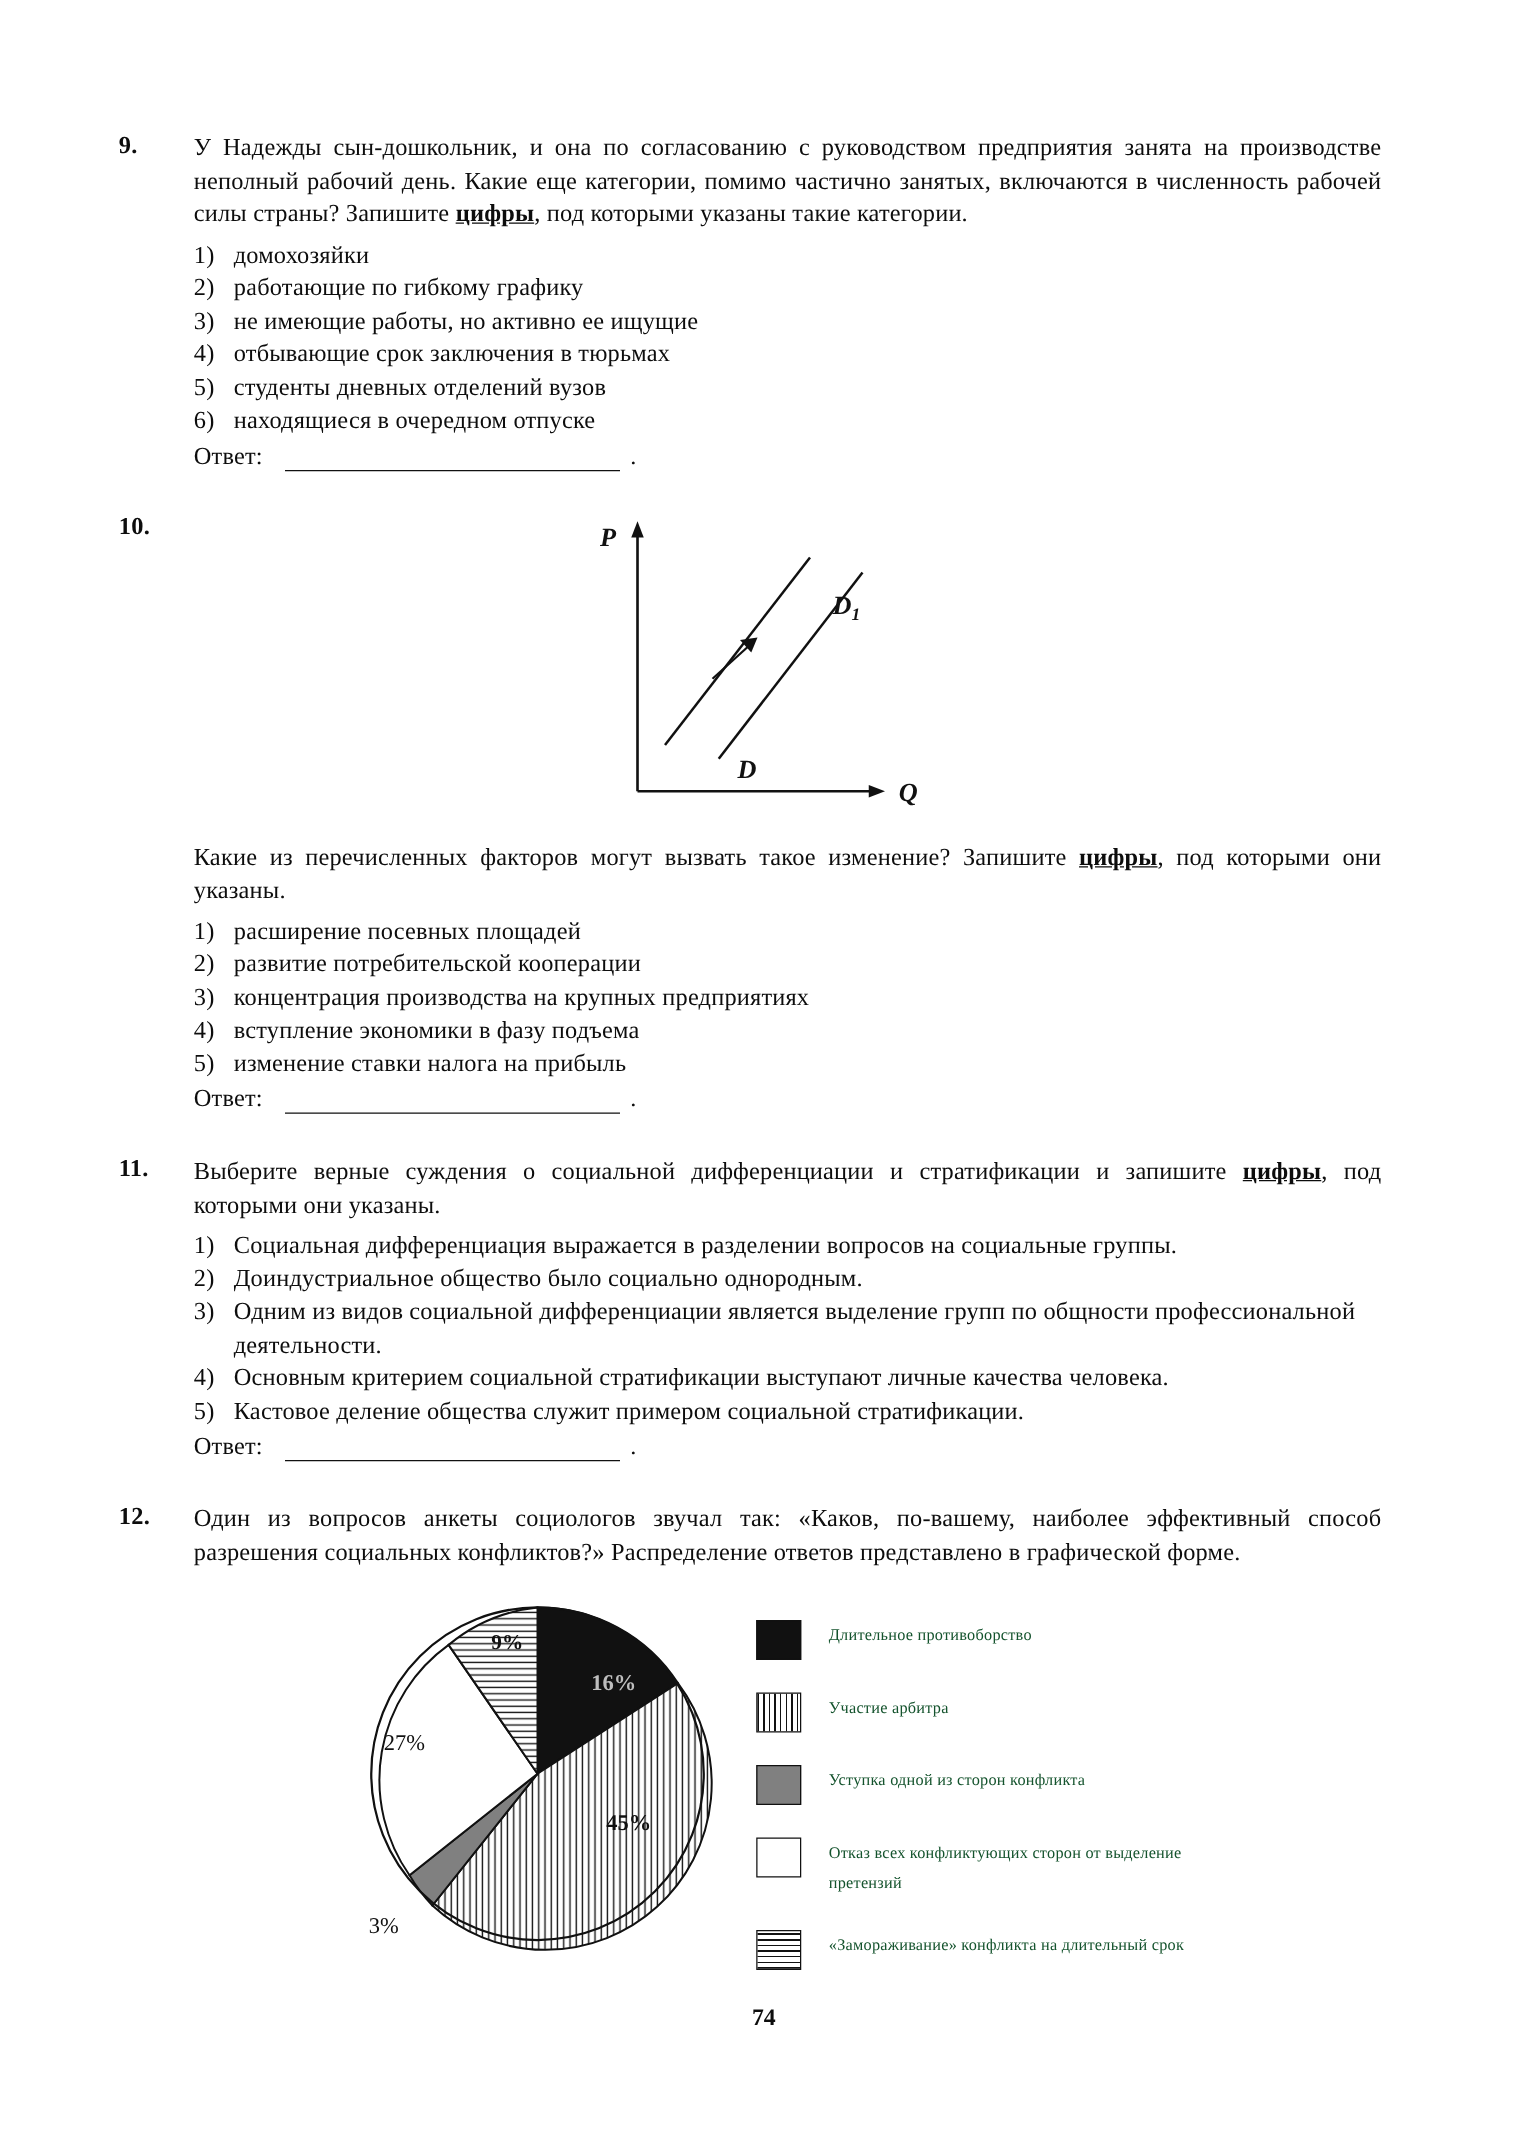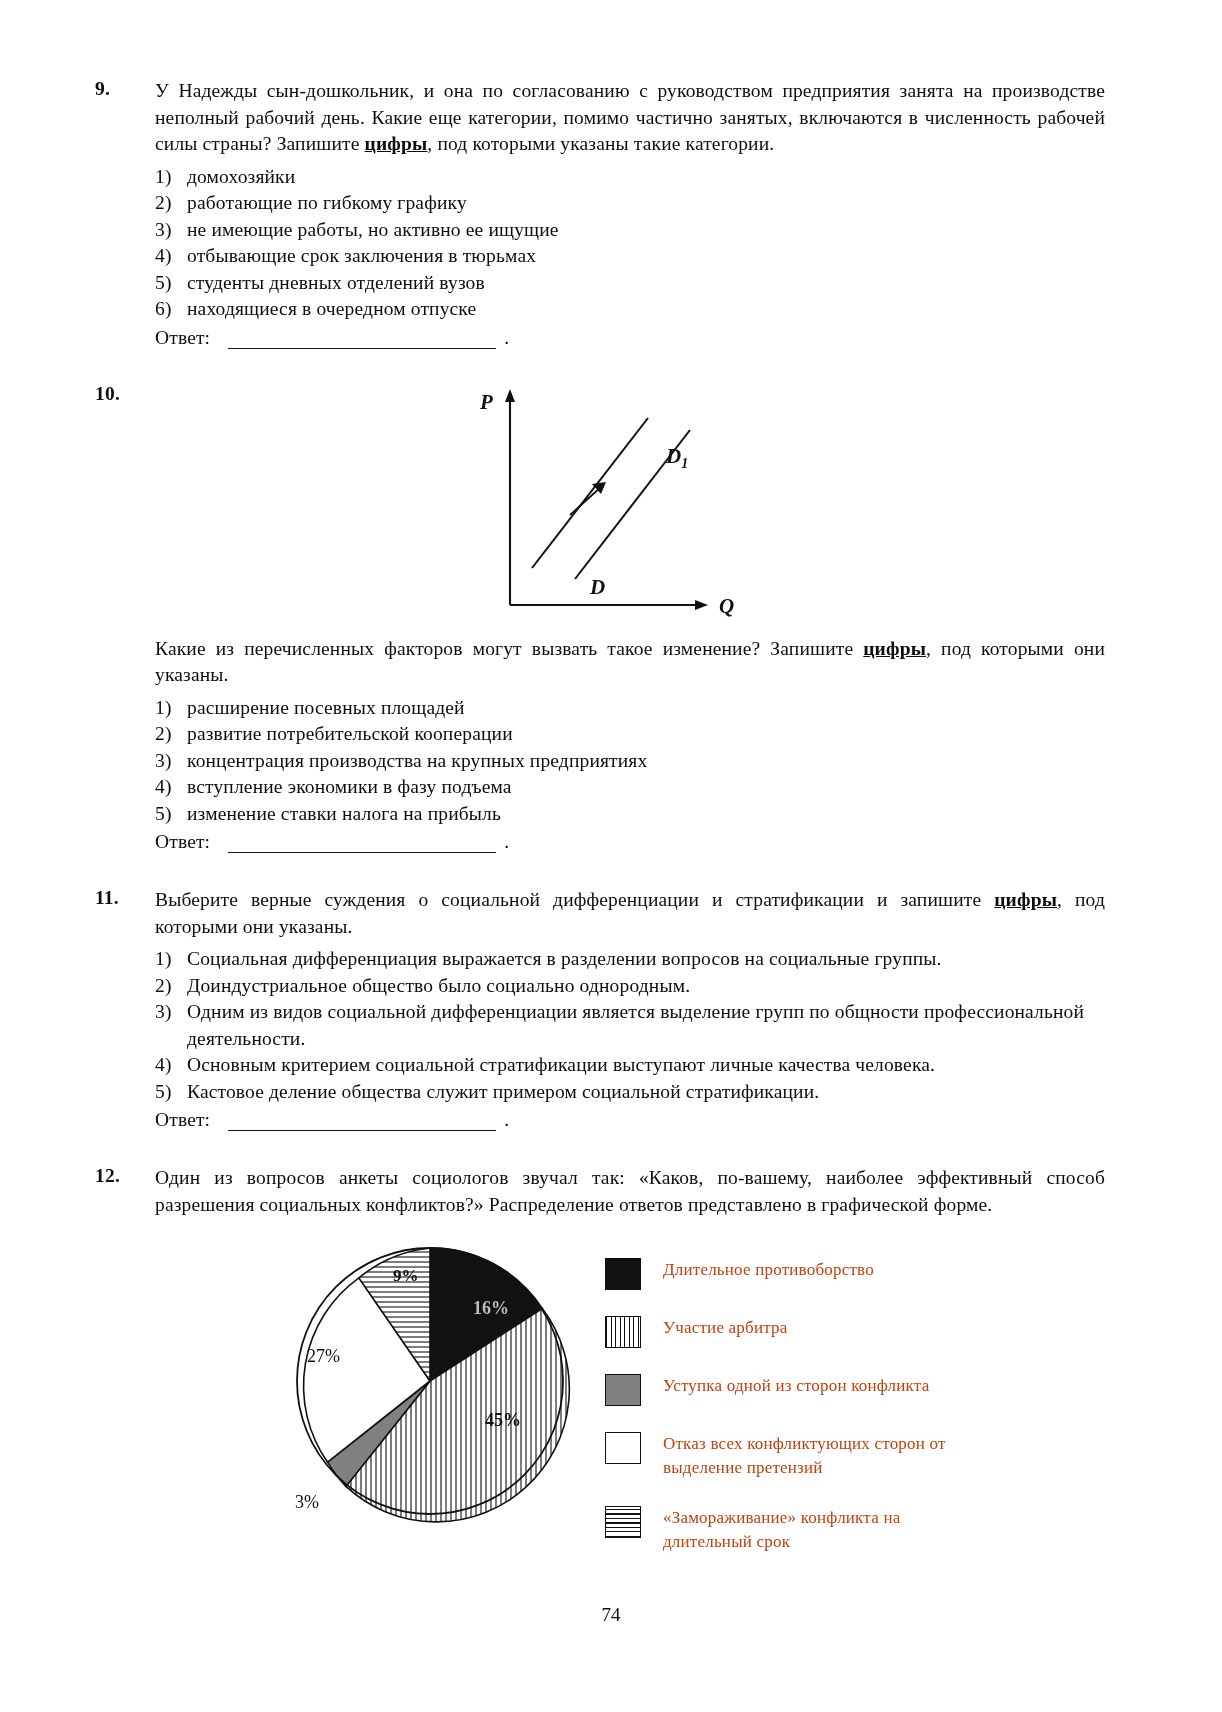--- a/index.html
+++ b/index.html
@@ -45,20 +45,21 @@
   }
   .task-body {
     margin-left: 60px;
   }
   .stem {
     font-size: 19.5px;
     line-height: 26.5px;
     text-align: justify;
     text-justify: inter-word;
     letter-spacing: .15px;
+    margin-top: 28px;
   }
   .stem b { font-weight: bold; }
   .stem u { text-decoration: underline; }
   .stem i { font-style: italic; }
 
   .options {
     margin-top: 6px;
   }
   .opt {
     font-size: 19.5px;
@@ -115,35 +116,35 @@
     margin-bottom: 26px;
   }
   .legend-swatch {
     width: 34px;
     height: 30px;
     border: 1.4px solid #111;
     flex: 0 0 34px;
     margin-right: 22px;
   }
   .legend-label {
-    font-size: 17px;
+    font-size: 13px;
     line-height: 24px;
-    color: #c2410c;
+    color: #14532d;
     max-width: 330px;
     letter-spacing: .2px;
   }
 
   .page-number {
     position: absolute;
     left: 0;
     right: 0;
     top: 1604px;
     text-align: center;
     font-size: 19px;
-    font-weight: normal;
+    font-weight: bold;
   }
 </style>
 </head>
 <body>
 
 <div class="page">
   <div class="content">
 
     <div class="task" style="margin-bottom:34px;">
       <div class="task-num">9.</div>

